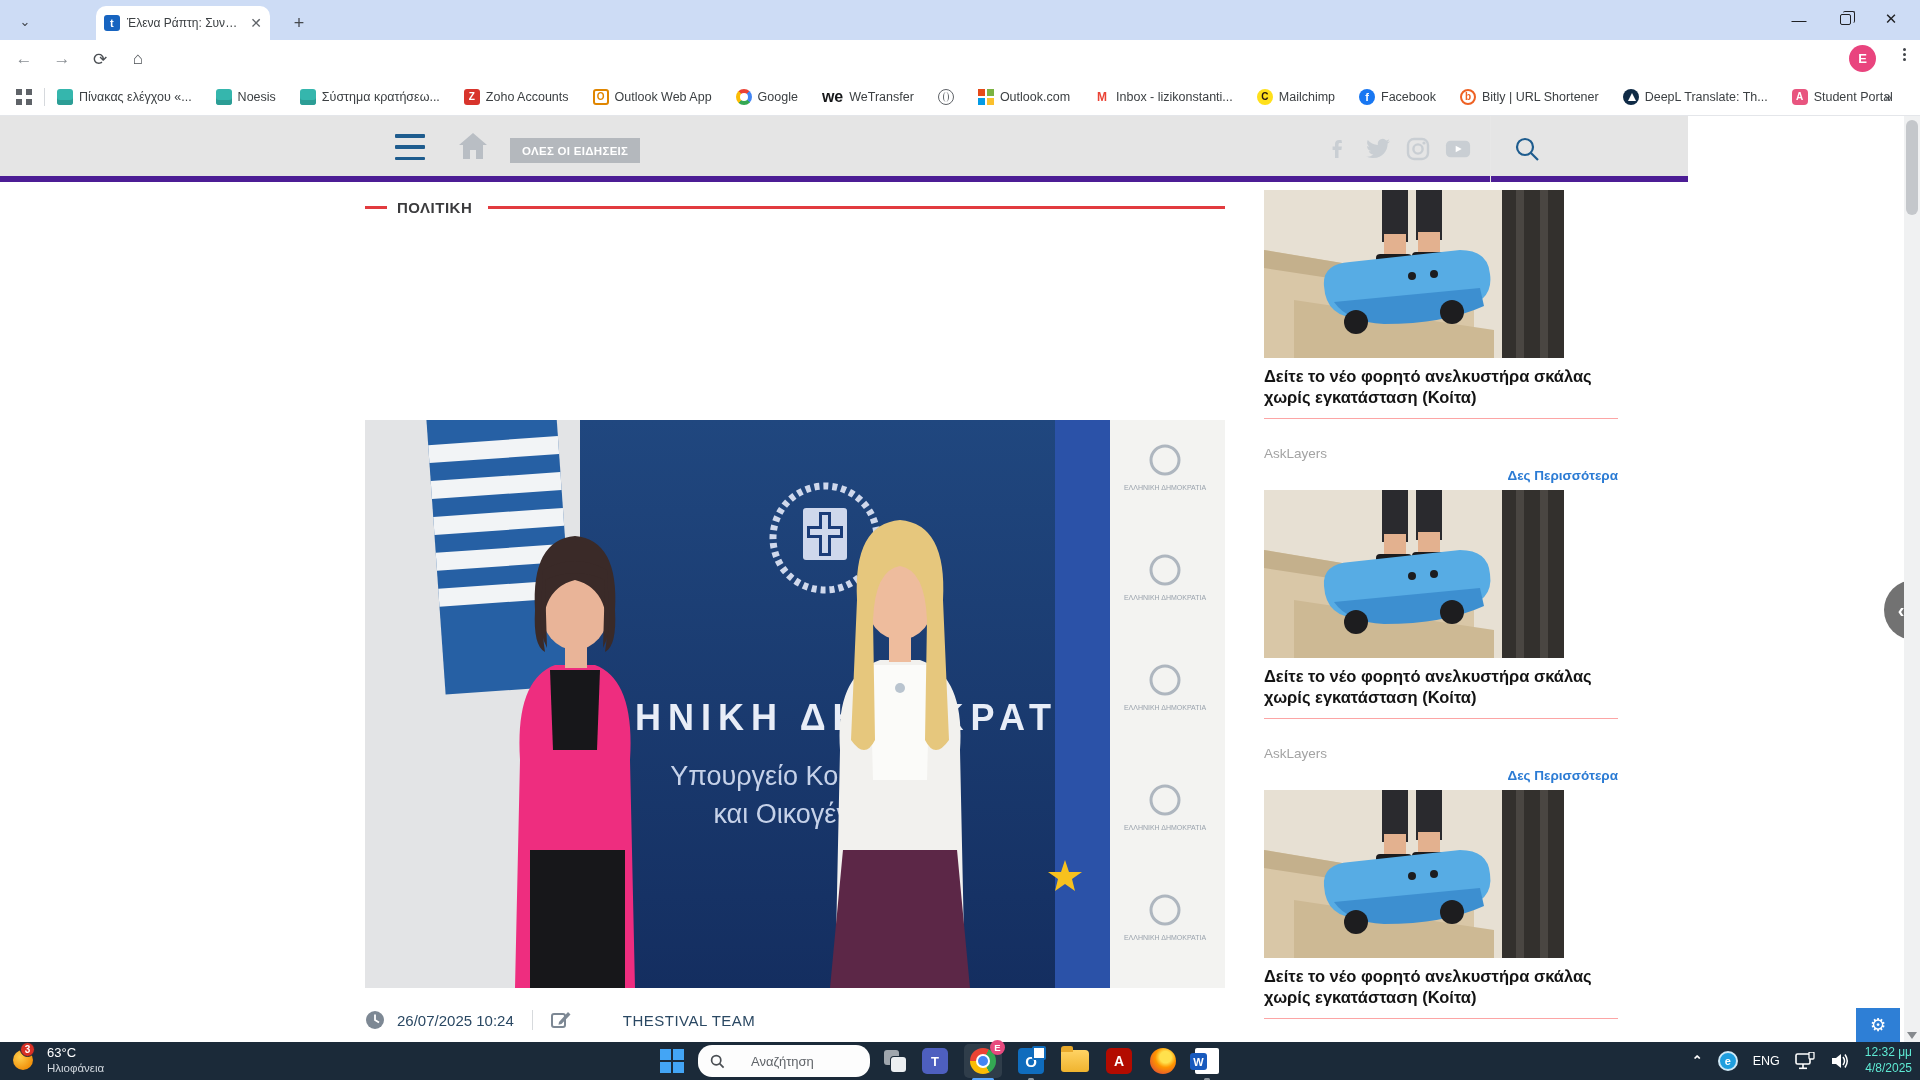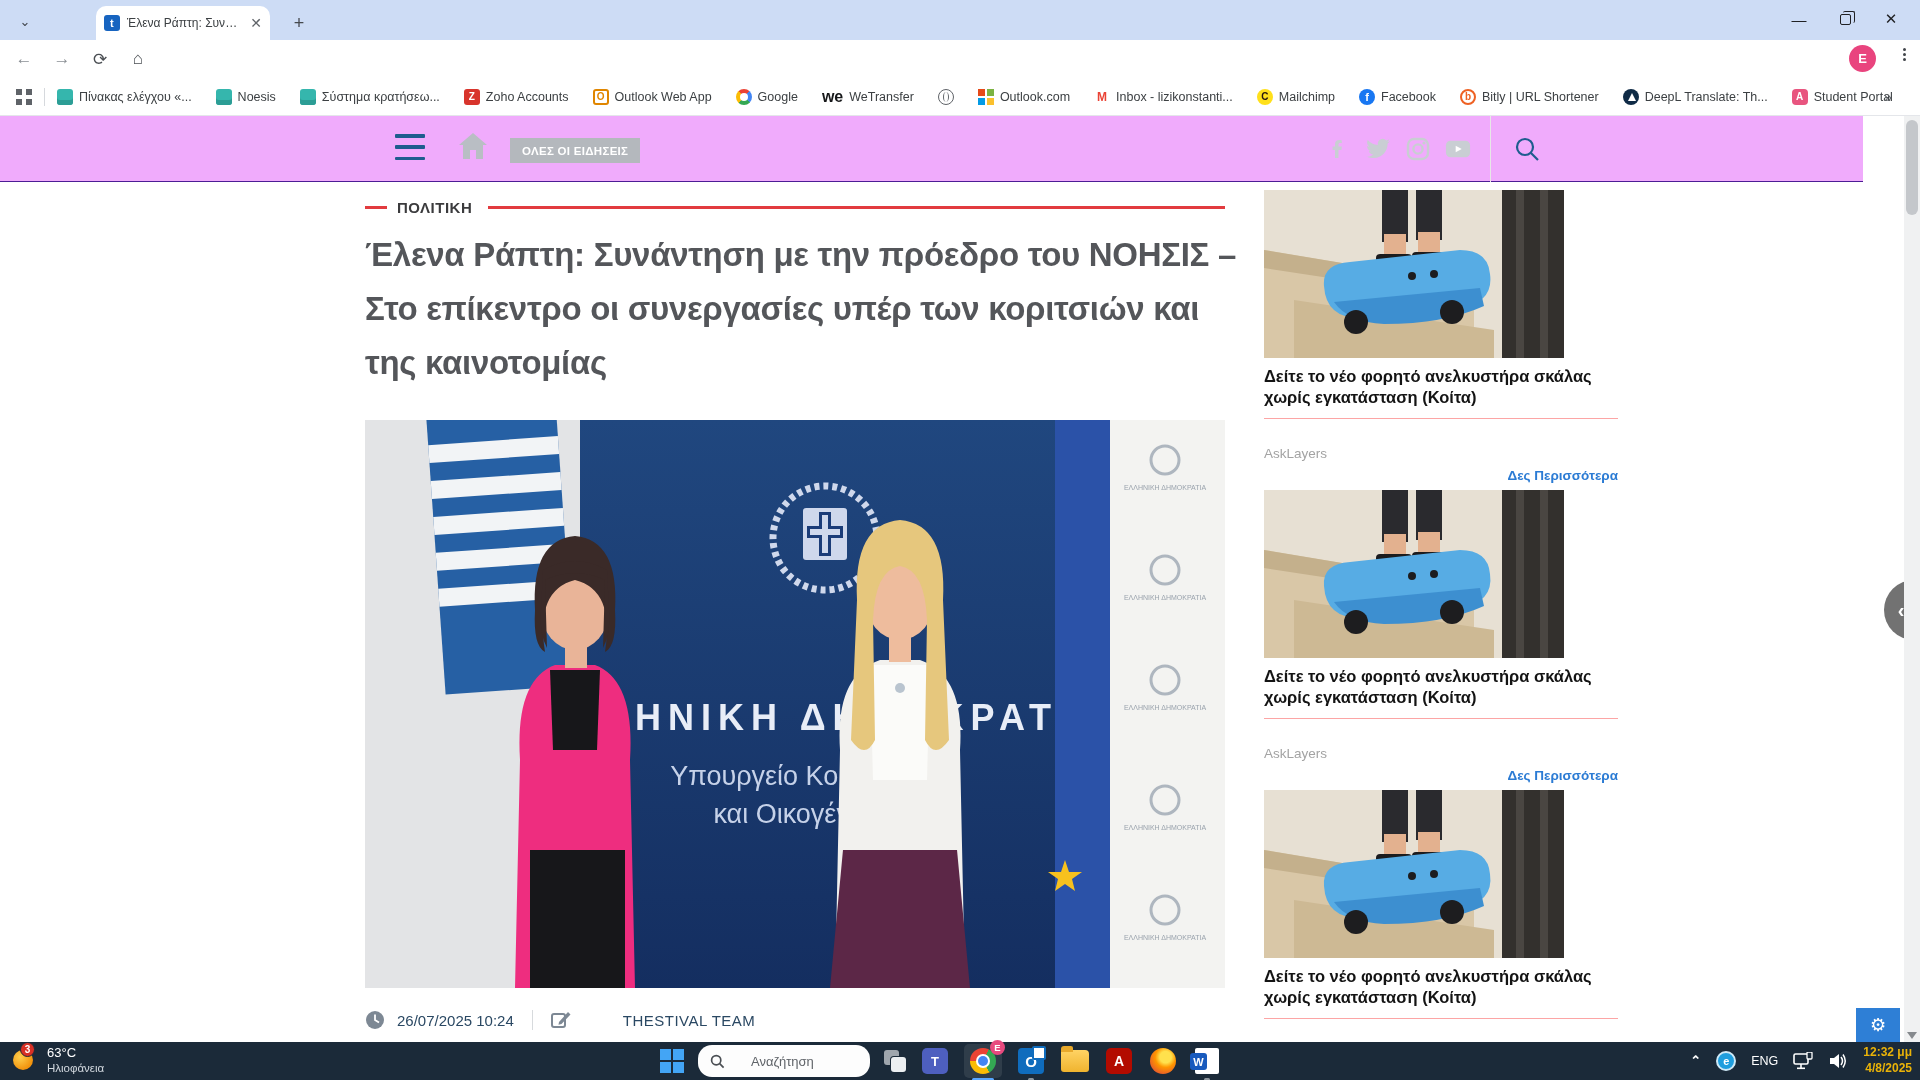--- a/index.html
+++ b/index.html
@@ -86,22 +86,22 @@
   .bi-bitly { background:#fff; border:2px solid #ee6123; border-radius:50%; color:#ee6123; font-size:10px; }
   .bi-deepl { background:#0f2b46; border-radius:50%; position:relative; }
   .bi-deepl::after { content:""; position:absolute; left:5px; top:4px; border-left:4px solid transparent;
                 border-right:4px solid transparent; border-bottom:8px solid #fff; }
   .bi-student { background:#e8557f; border-radius:4px; font-size:10px; }
   .bm-more { position:absolute; right:28px; color:#5f6368; font-size:15px; }
 
   
   .page { position:absolute; left:0; top:116px; width:1920px; height:926px; background:#fff; overflow:hidden; }
 
-  .siteheader { position:absolute; left:0; top:0; width:1863px; height:66px; background:#f0abfc;
-                border-bottom:1px solid #4c1d95; }
+  .siteheader { position:absolute; left:0; top:0; width:1688px; height:66px; background:#e5e5e5;
+                border-bottom:6px solid #4c1d95; }
   .hamburger { position:absolute; left:395px; top:18px; width:30px; height:26px;
                display:flex; flex-direction:column; justify-content:space-between; }
   .hamburger i { height:3.5px; background:#1e5c8e; border-radius:1px; }
   .homeicon { position:absolute; left:457px; top:15px; }
   .allnews-btn { position:absolute; left:510px; top:22px; height:25px; padding:0 12px;
                  background:#b4b8bd; color:#fff; font-size:11.5px; font-weight:bold;
                  display:flex; align-items:center; letter-spacing:.3px; }
   .sitelogo { position:absolute; left:0; right:0; top:8px; text-align:center; color:#1e5c8e;
               font-size:46px; font-weight:bold; letter-spacing:-2px; }
   .socials { position:absolute; left:1325px; top:20px; display:flex; gap:14px; align-items:center; }
@@ -214,21 +214,21 @@
   .wordicon::after { content:"W"; position:absolute; left:-5px; top:5px; width:17px; height:17px;
                background:#185abd; color:#fff; font-size:11px; font-weight:bold; border-radius:3px;
                display:flex; align-items:center; justify-content:center; }
 
   .tb-right { position:absolute; right:8px; top:0; height:38px; display:flex; align-items:center; gap:15px; }
   .trayup { color:#fff; font-size:13px; font-weight:bold; transform:translateY(-1px); }
   .eseticon { width:20px; height:20px; border-radius:50%; background:#1f9ede; border:2px solid #cfe9f7;
               color:#fff; font-size:11px; font-weight:bold; display:flex; align-items:center;
               justify-content:center; }
   .tb-lang { font-size:12.5px; color:#fff; }
-  .clockblock { text-align:right; font-size:12px; line-height:1.3; color:#eab308;font-weight:bold; }
+  .clockblock { text-align:right; font-size:12px; line-height:1.3; color:#5eead4; }
 
   svg { display:block; }
 </style>
 </head>
 <body>
 
 <div class="screen">
 
   <div class="titlebar">
     <div class="tabsearch">⌄</div>
@@ -374,21 +374,20 @@
           </svg>
       </div>
     </div>
 
     <div class="category-row">
       <span class="cat-dash"></span>
       <span class="cat-label">ΠΟΛΙΤΙΚΗ</span>
       <span class="cat-line"></span>
     </div>
 
-    <h1 class="article-title">Έλενα Ράπτη: Συνάντηση με την πρόεδρο του ΝΟΗΣΙΣ – Στο επίκεντρο οι συνεργασίες υπέρ των κοριτσιών και της καινοτομίας</h1>
 
     <div class="photo">
       <svg width="860" height="568" viewBox="0 0 860 568">
         <rect width="860" height="568" fill="#e3e4e6"></rect>
 
         <g transform="rotate(-4 140 120)">
           <rect x="70" y="-10" width="130" height="280" fill="#2660a4"></rect>
           <rect x="70" y="20" width="130" height="18" fill="#f2f4f6"></rect>
           <rect x="70" y="56" width="130" height="18" fill="#f2f4f6"></rect>
           <rect x="70" y="92" width="130" height="18" fill="#f2f4f6"></rect>

